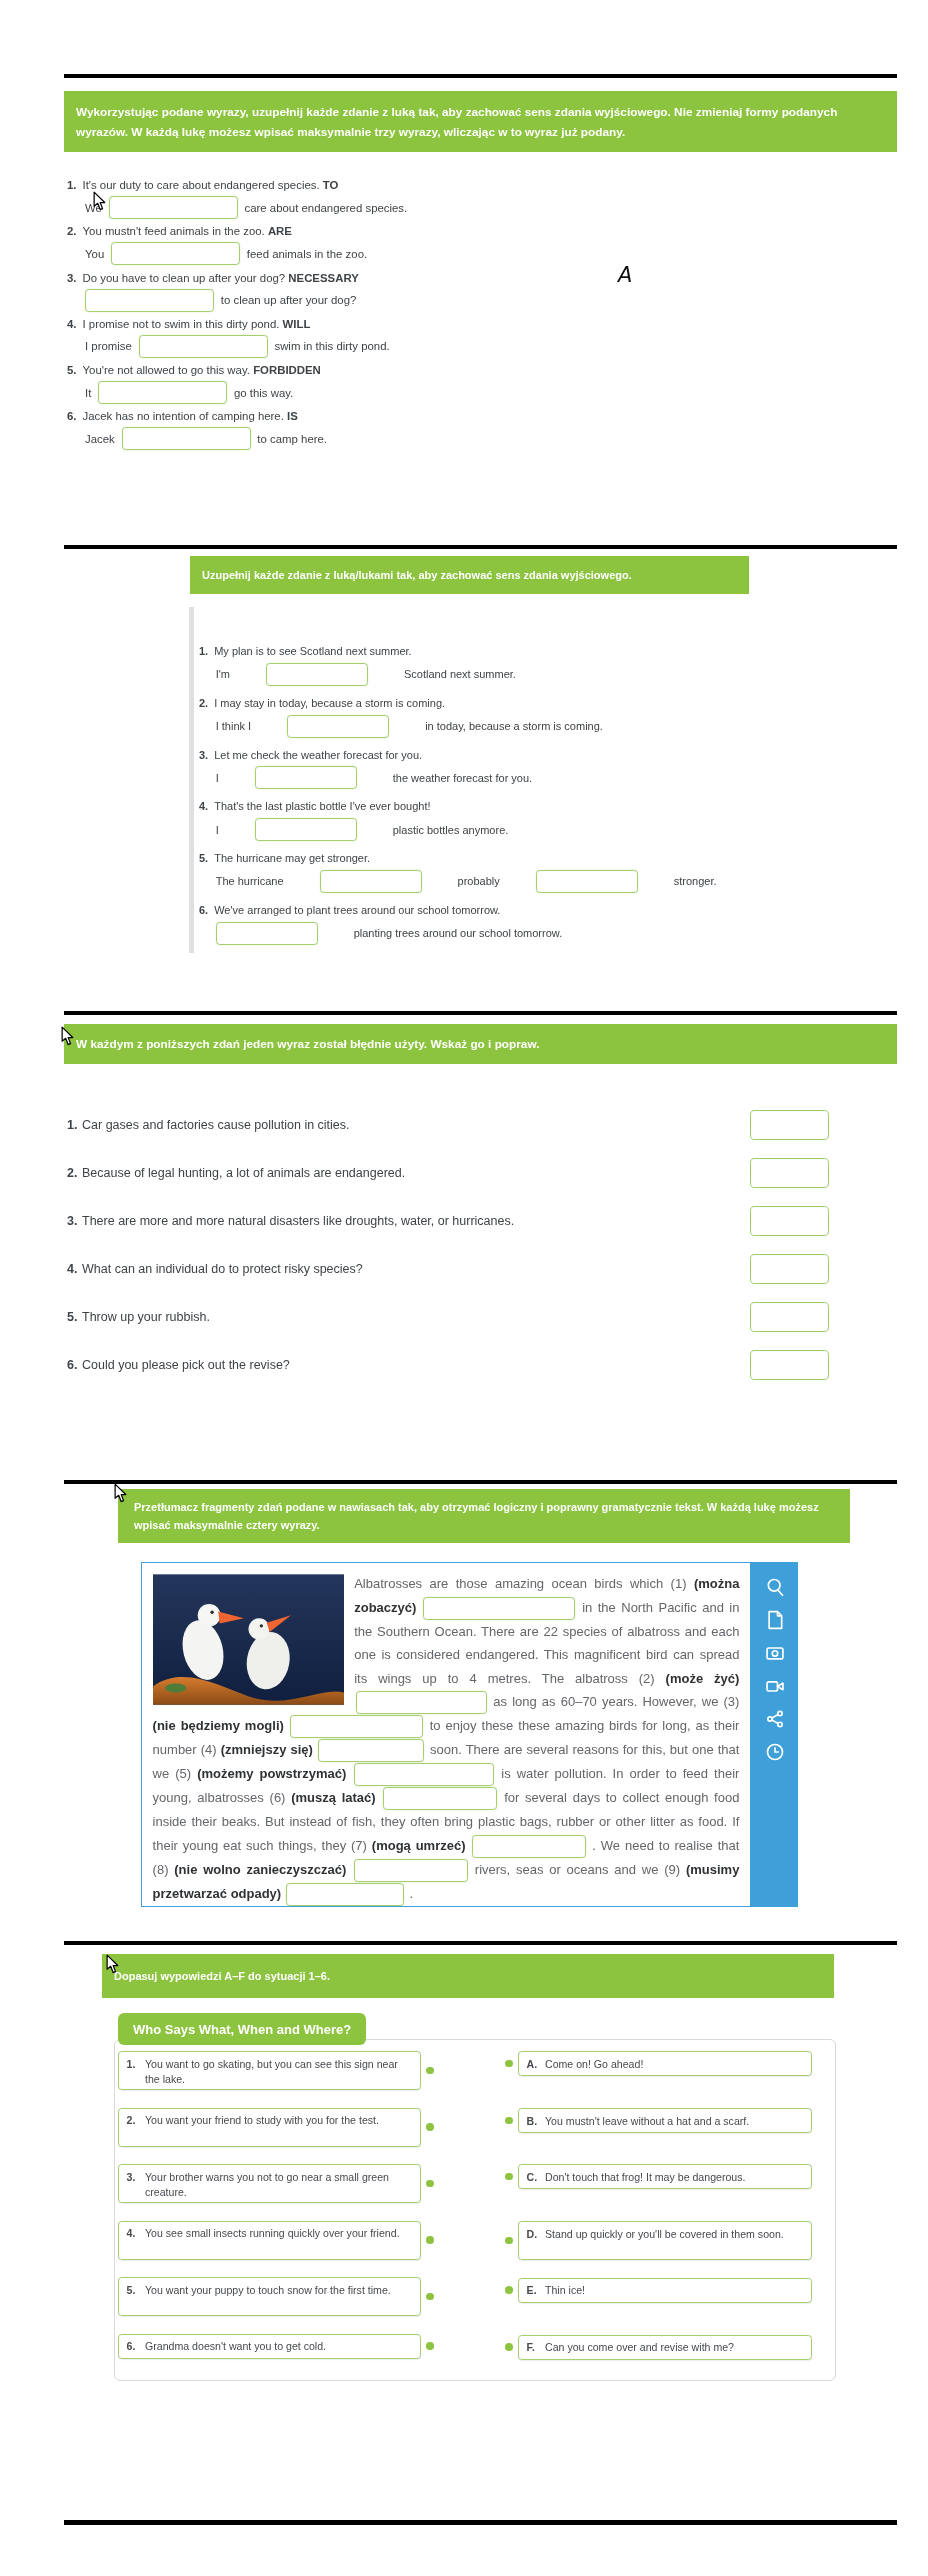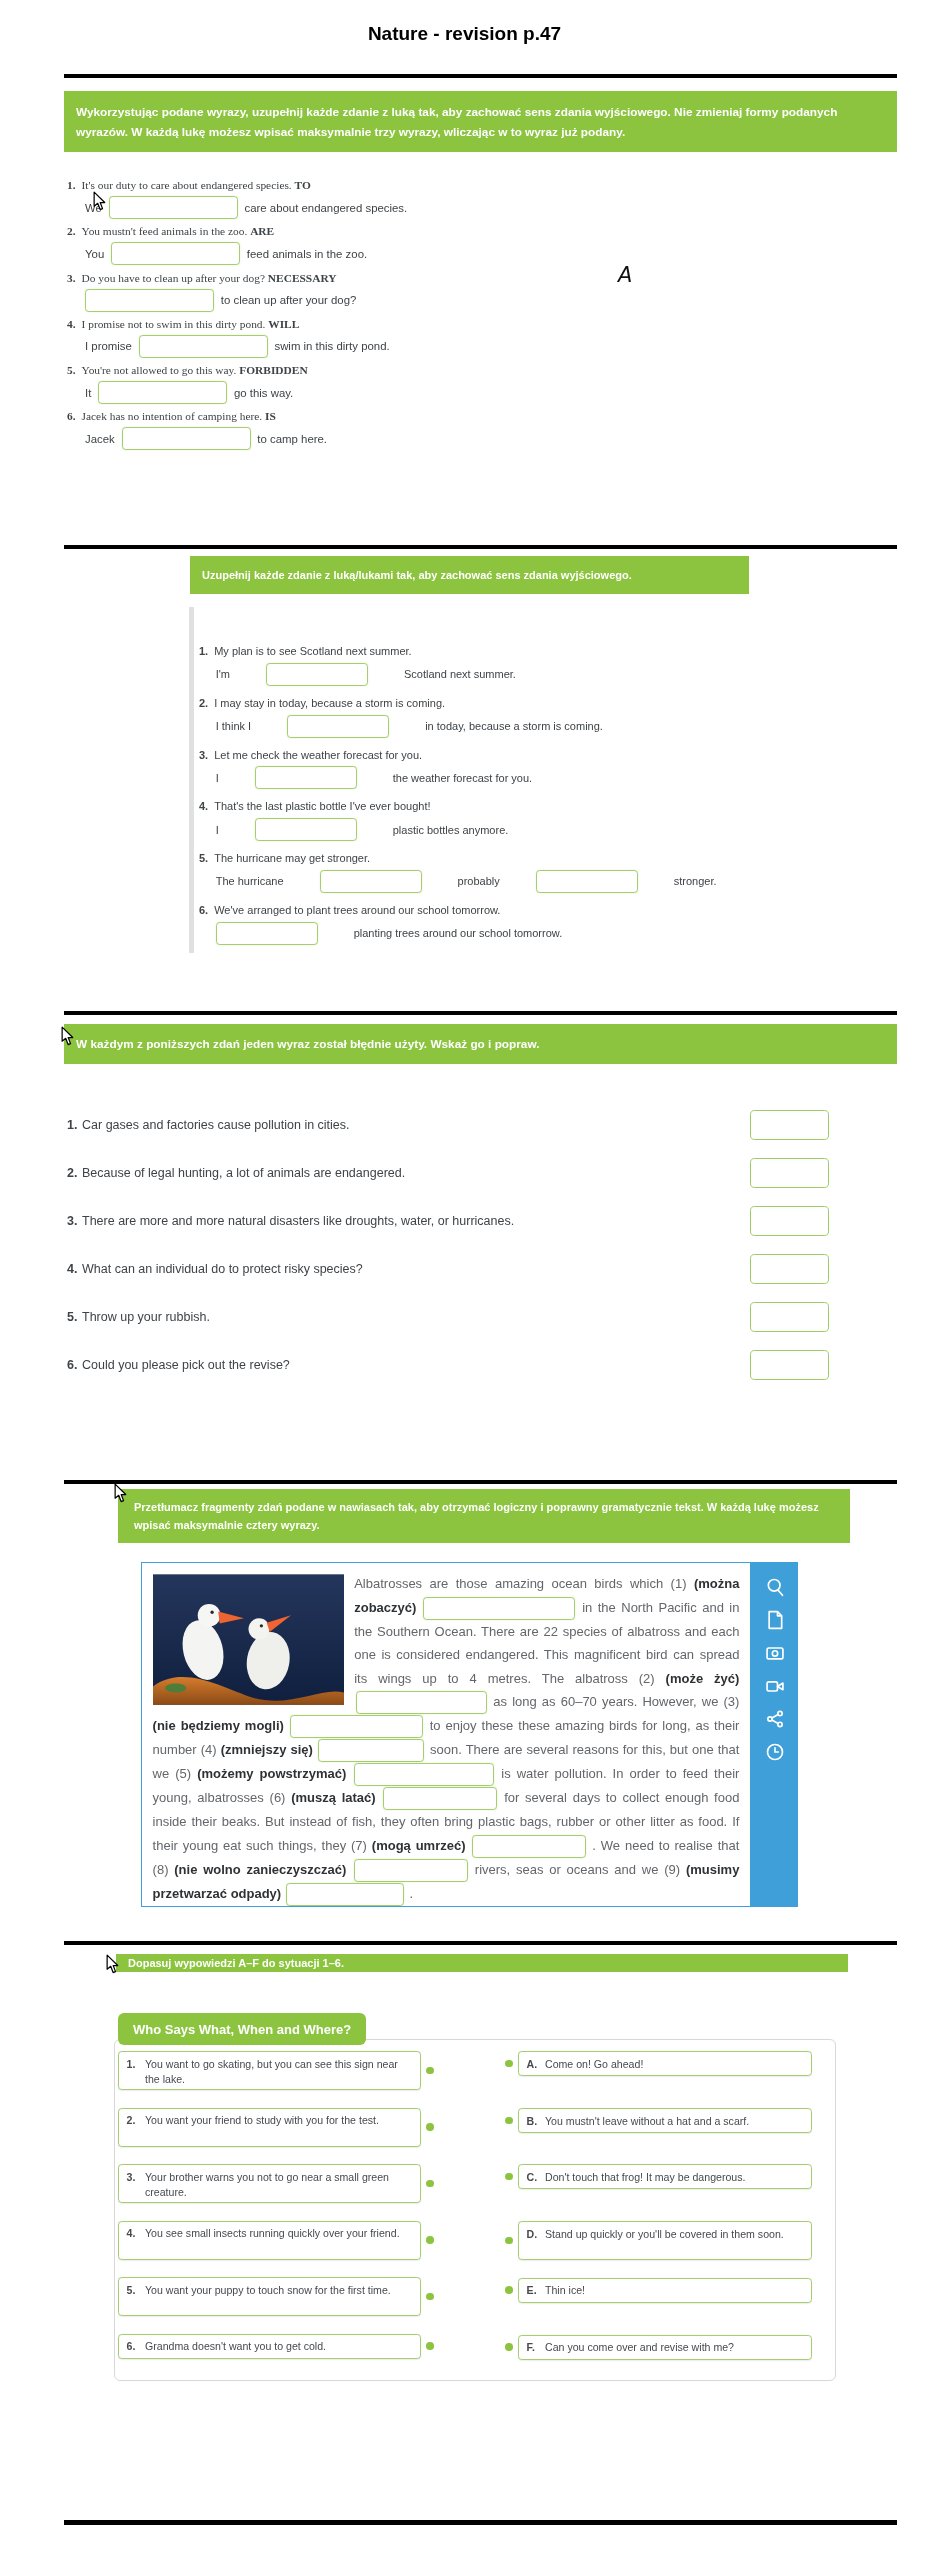--- a/index.html
+++ b/index.html
@@ -7,24 +7,24 @@
         font-family:"Liberation Sans","DejaVu Sans",sans-serif;color:#3e4347;}
   .title{position:absolute;top:23px;left:0;width:100%;text-align:center;
          font-size:19px;font-weight:bold;color:#000;}
   .hr{position:absolute;left:64px;width:833px;height:3.8px;background:#000;}
   #hr1{top:74px}#hr2{top:545px}#hr3{top:1011px}#hr4{top:1480px}#hr5{top:1941px}#hr6{top:2520px;height:4.6px}
   .banner{position:absolute;background:#8cc43f;color:#fff;font-weight:bold;box-sizing:border-box;}
   #banner1{top:91px;left:64px;width:833px;padding:10.6px 12px;font-size:11.8px;line-height:20px;}
   #banner2{top:556px;left:190px;width:559px;padding:10.6px 12px;font-size:11px;line-height:16.7px;}
   #banner3{top:1024px;left:64px;width:833px;padding:13px 12px;font-size:11.8px;}
   #banner4{top:1489px;left:118px;width:732px;padding:9px 16px;font-size:11px;line-height:18px;}
-  #banner5{top:1954px;left:116px;width:732px;padding:3px 12px;font-size:11px;}
+  #banner5{top:1954px;left:102px;width:732px;padding:16px 12px;font-size:11px;}
   
   .list1{position:absolute;top:178px;left:67px;width:706px;font-size:11.4px;}
-  .list1 .head{line-height:15px;font-family:Liberation Serif, serif;}
+  .list1 .head{line-height:15px;}
   .num{font-weight:bold;margin-right:6px;}
   .kw{font-weight:bold;}
   .ansrow{display:flex;align-items:center;gap:6.8px;margin:3px 0 5.3px 18px;height:23px;}
   .gap{display:inline-block;width:129px;height:23px;border:1.5px solid #a5cf6f;border-radius:3.8px;
        background:#fff;box-sizing:border-box;box-shadow:0 0 1.5px rgba(140,196,63,.35);vertical-align:middle;}
   
   #strip2{position:absolute;left:189px;top:607px;width:5.3px;height:346px;background:#e0e0e0;}
   .list2{position:absolute;top:644px;left:199px;width:562px;font-size:11px;}
   .list2 .head{line-height:15px;}
   .list2 .ansrow{margin:3.8px 0 10px 16.7px;gap:36px;}
@@ -70,21 +70,20 @@
   
   .cursor{position:absolute;z-index:5;}
   #strayA{position:absolute;left:618px;top:263px;font-size:21px;font-style:italic;
           font-family:"DejaVu Sans",sans-serif;color:#111;}
 </style>
 </head>
 <body>
 
 <div class="page">
 
-  <div class="title">Nature - revision p.47</div>
   <div class="hr" id="hr1"></div>
 
   <div class="banner" id="banner1">Wykorzystując podane wyrazy, uzupełnij każde zdanie z luką tak, aby zachować sens zdania wyjściowego. Nie zmieniaj formy podanych wyrazów. W każdą lukę możesz wpisać maksymalnie trzy wyrazy, wliczając w to wyraz już podany.</div>
 
   <div class="list1">
     <div>
       <div class="head"><span class="num">1.</span><span>It's our duty to care about endangered species.</span> <span class="kw">TO</span></div>
       <div class="ansrow">
           <span>We</span>
           <span class="gap"></span>

